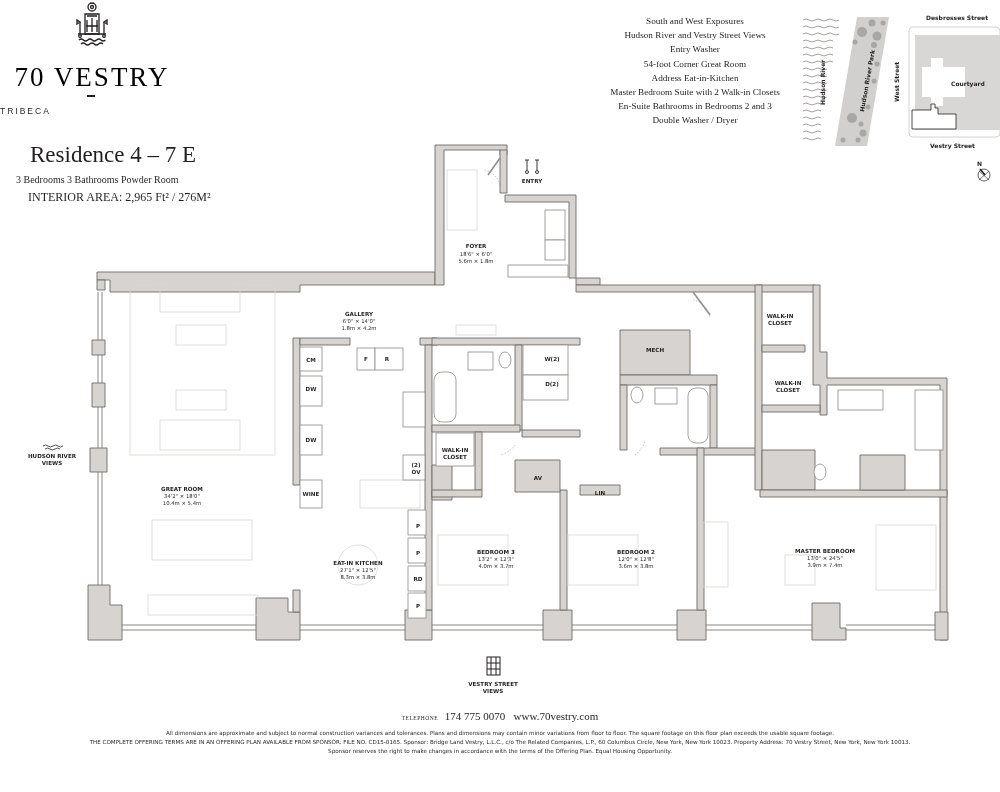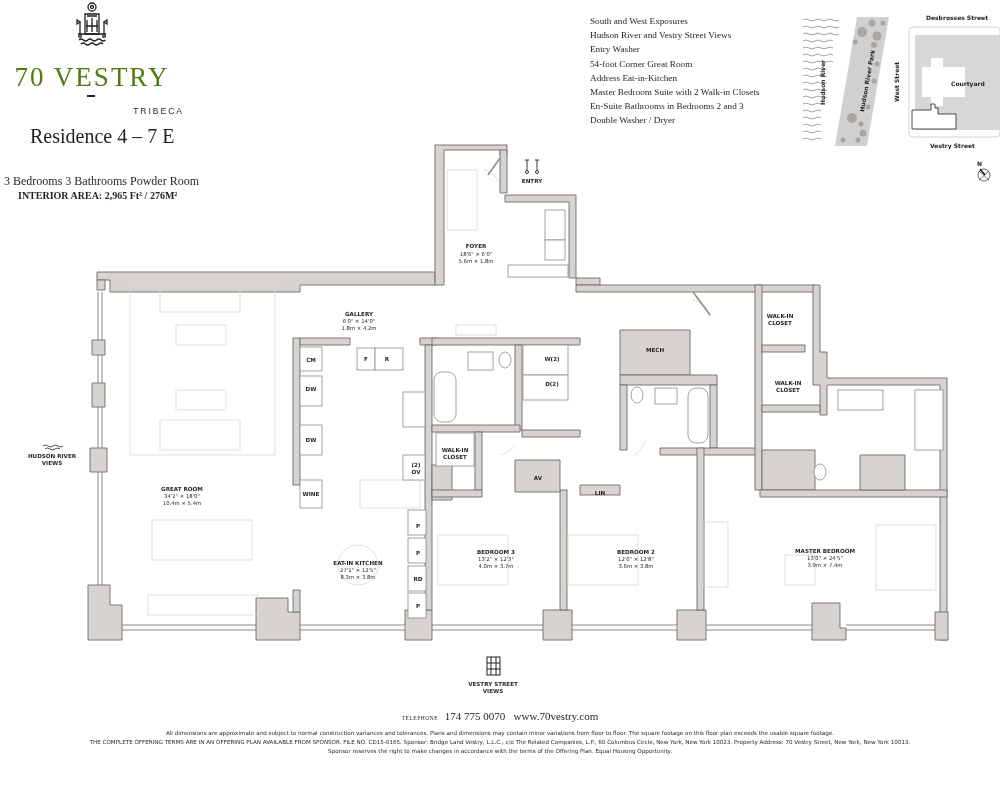--- a/index.html
+++ b/index.html
@@ -1,26 +1,26 @@
 <!DOCTYPE html>
 <html><head>
 <meta charset="utf-8">
 <style>
   html,body{margin:0;padding:0;background:#fff;}
   body{width:1000px;height:792px;position:relative;overflow:hidden;font-family:"DejaVu Serif",serif;color:#231f20;}
   .abs{position:absolute;}
   .brand{left:0;top:0;width:250px;text-align:center;}
   .logo-wrap{position:absolute;left:72px;top:0;width:40px;height:52px;}
-  .brand-name{position:absolute;left:0;top:62px;width:184px;text-align:center;font-family:"Liberation Serif",serif;font-size:27px;letter-spacing:2px;color:#4d7c0f;}
+  .brand-name{position:absolute;left:0;top:62px;width:184px;text-align:center;font-family:"Liberation Serif",serif;font-size:27px;letter-spacing:2px;color:#000000;}
   .brand-dash{position:absolute;left:87px;top:95px;width:8px;height:1.5px;background:#231f20;}
-  .brand-sub{position:absolute;left:0;top:106px;width:184px;text-align:right;font-family:"Liberation Sans",sans-serif;font-size:8.5px;letter-spacing:2px;}
-  .res-title{left:30px;top:125px;font-family:"Liberation Serif",serif;font-size:20px;}
-  .res-rooms{left:4px;top:174px;font-family:"Liberation Serif",serif;font-size:12px;}
-  .res-area{left:18px;top:190px;font-family:"Liberation Serif",serif;font-size:10px;font-weight:bold;}
-  .features{left:590px;top:14px;width:210px;font-family:"Liberation Serif",serif;font-size:9.2px;line-height:14.2px;}
+  .brand-sub{position:absolute;left:0;top:106px;width:184px;text-align:left;font-family:"Liberation Sans",sans-serif;font-size:8.5px;letter-spacing:2px;}
+  .res-title{left:30px;top:142px;font-family:"Liberation Serif",serif;font-size:23px;}
+  .res-rooms{left:16px;top:174px;font-family:"Liberation Serif",serif;font-size:10px;}
+  .res-area{left:28px;top:190px;font-family:"Liberation Serif",serif;font-size:12px;font-weight:normal;}
+  .features{left:590px;top:14px;width:210px;text-align:center;font-family:"Liberation Serif",serif;font-size:9.2px;line-height:14.2px;}
   .features div{white-space:nowrap;}
   .site-map{left:795px;top:0;width:205px;height:190px;}
   .plan{left:0;top:140px;width:1000px;height:570px;}
   .footer-contact{left:0;width:1000px;top:710px;text-align:center;font-family:"Liberation Serif",serif;font-size:11px;}
   .footer-contact .tel-label{font-size:5.5px;letter-spacing:0.5px;margin-right:4px;}
   .legal{left:0;width:1000px;top:729px;text-align:center;font-family:"DejaVu Sans",sans-serif;font-size:5.6px;line-height:9px;color:#231f20;}
   svg text{font-family:"DejaVu Sans",sans-serif;}
 </style>
 </head>
 <body>

